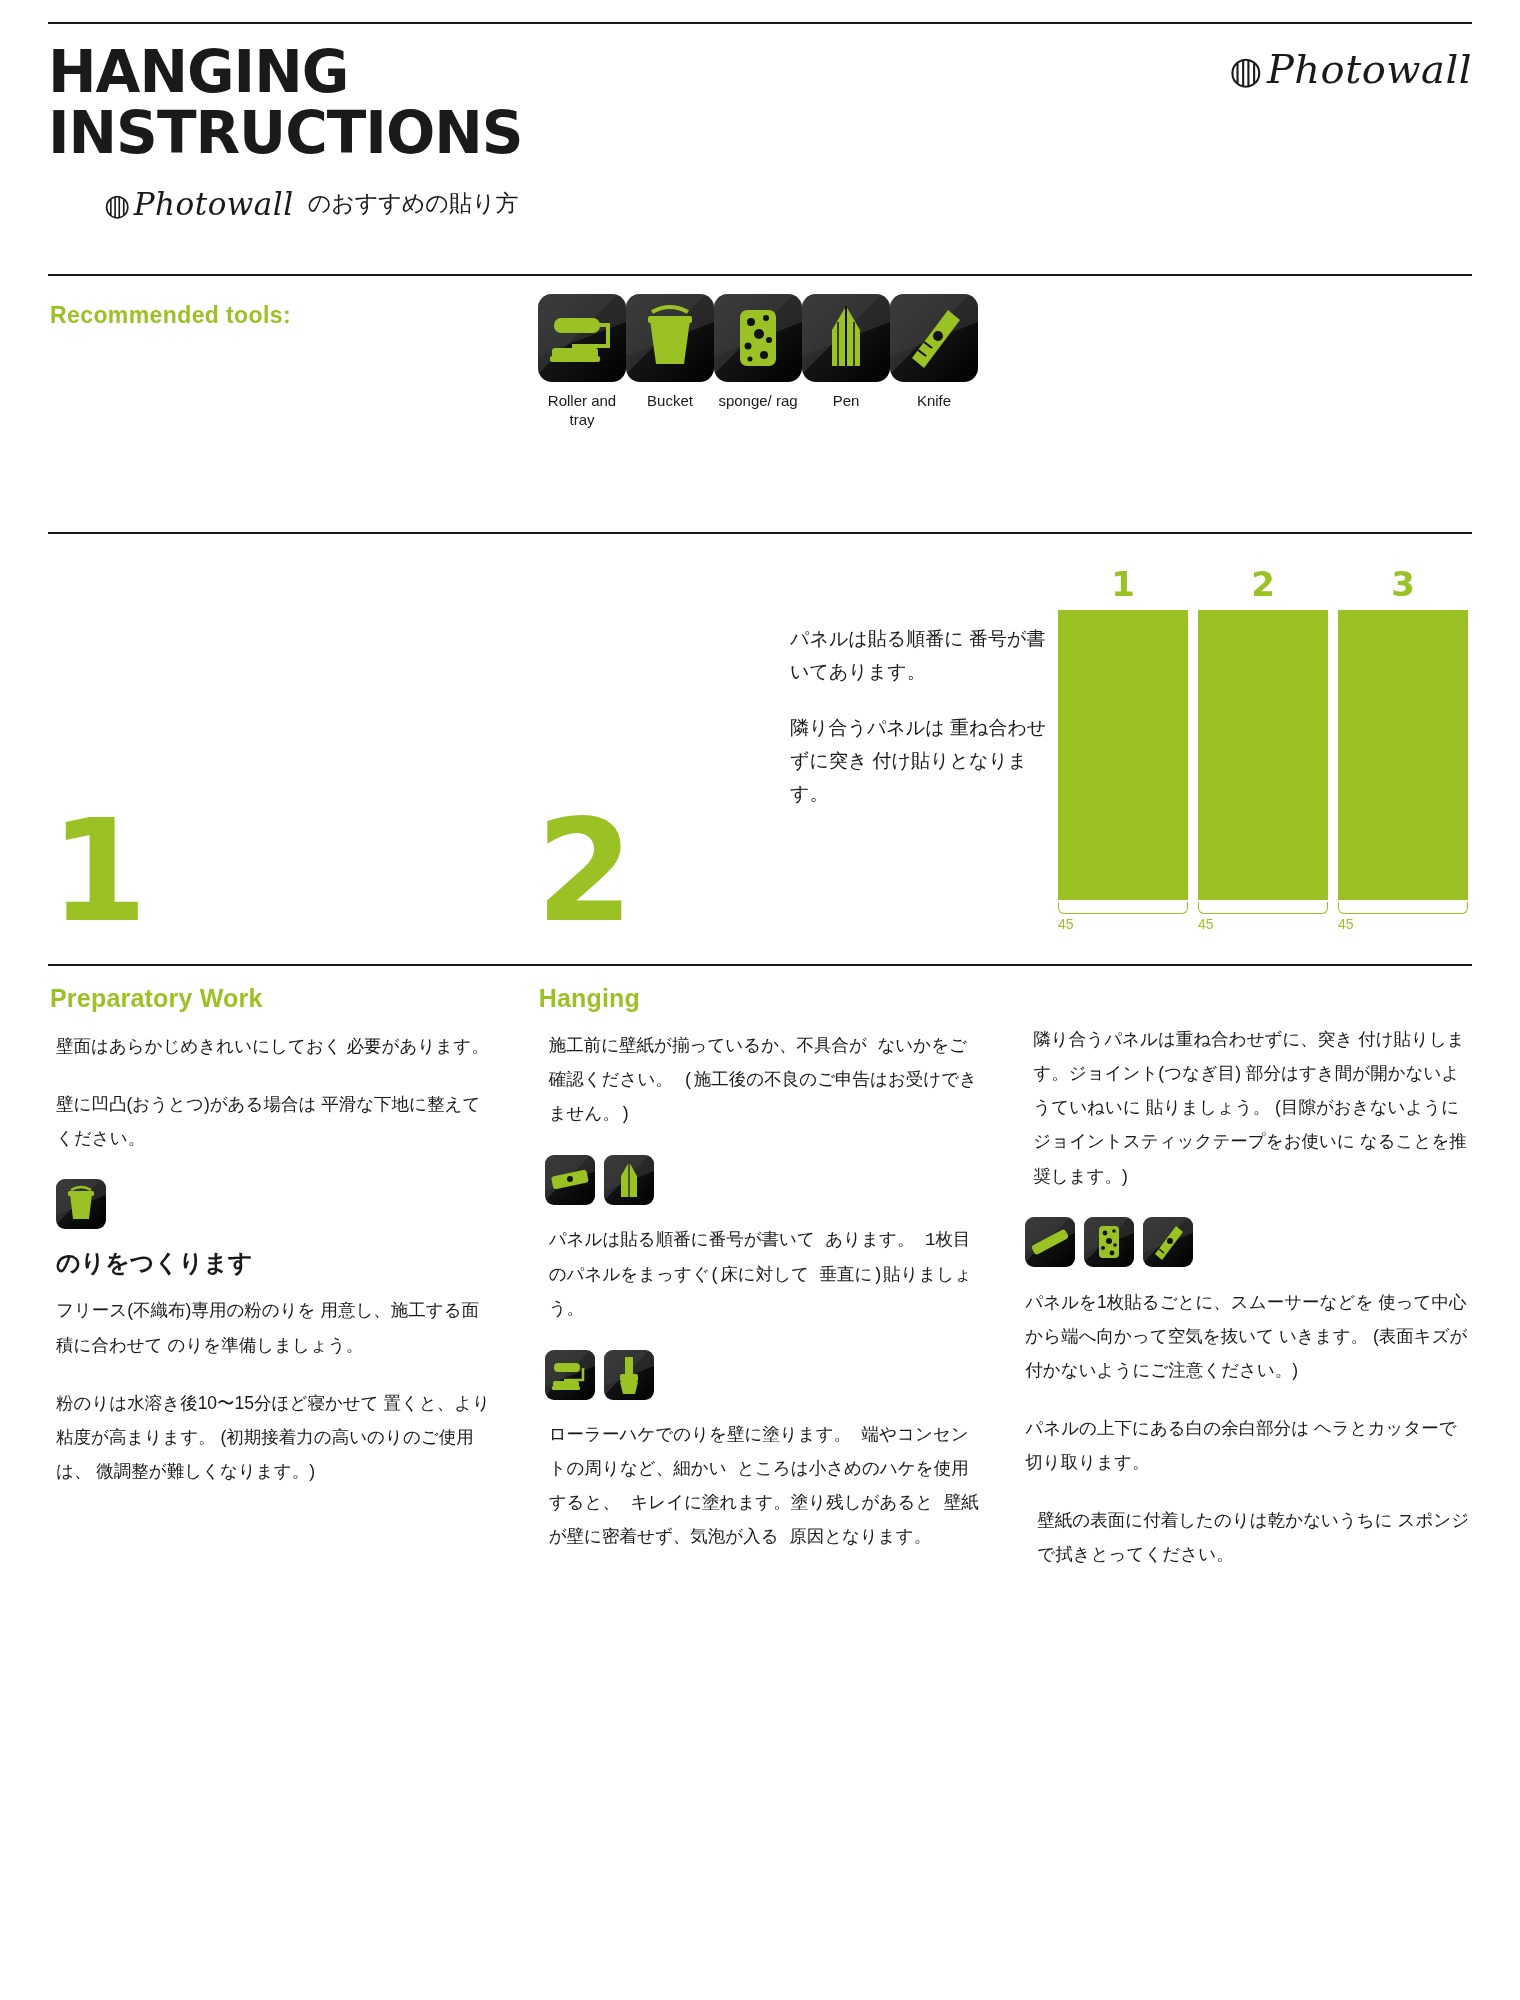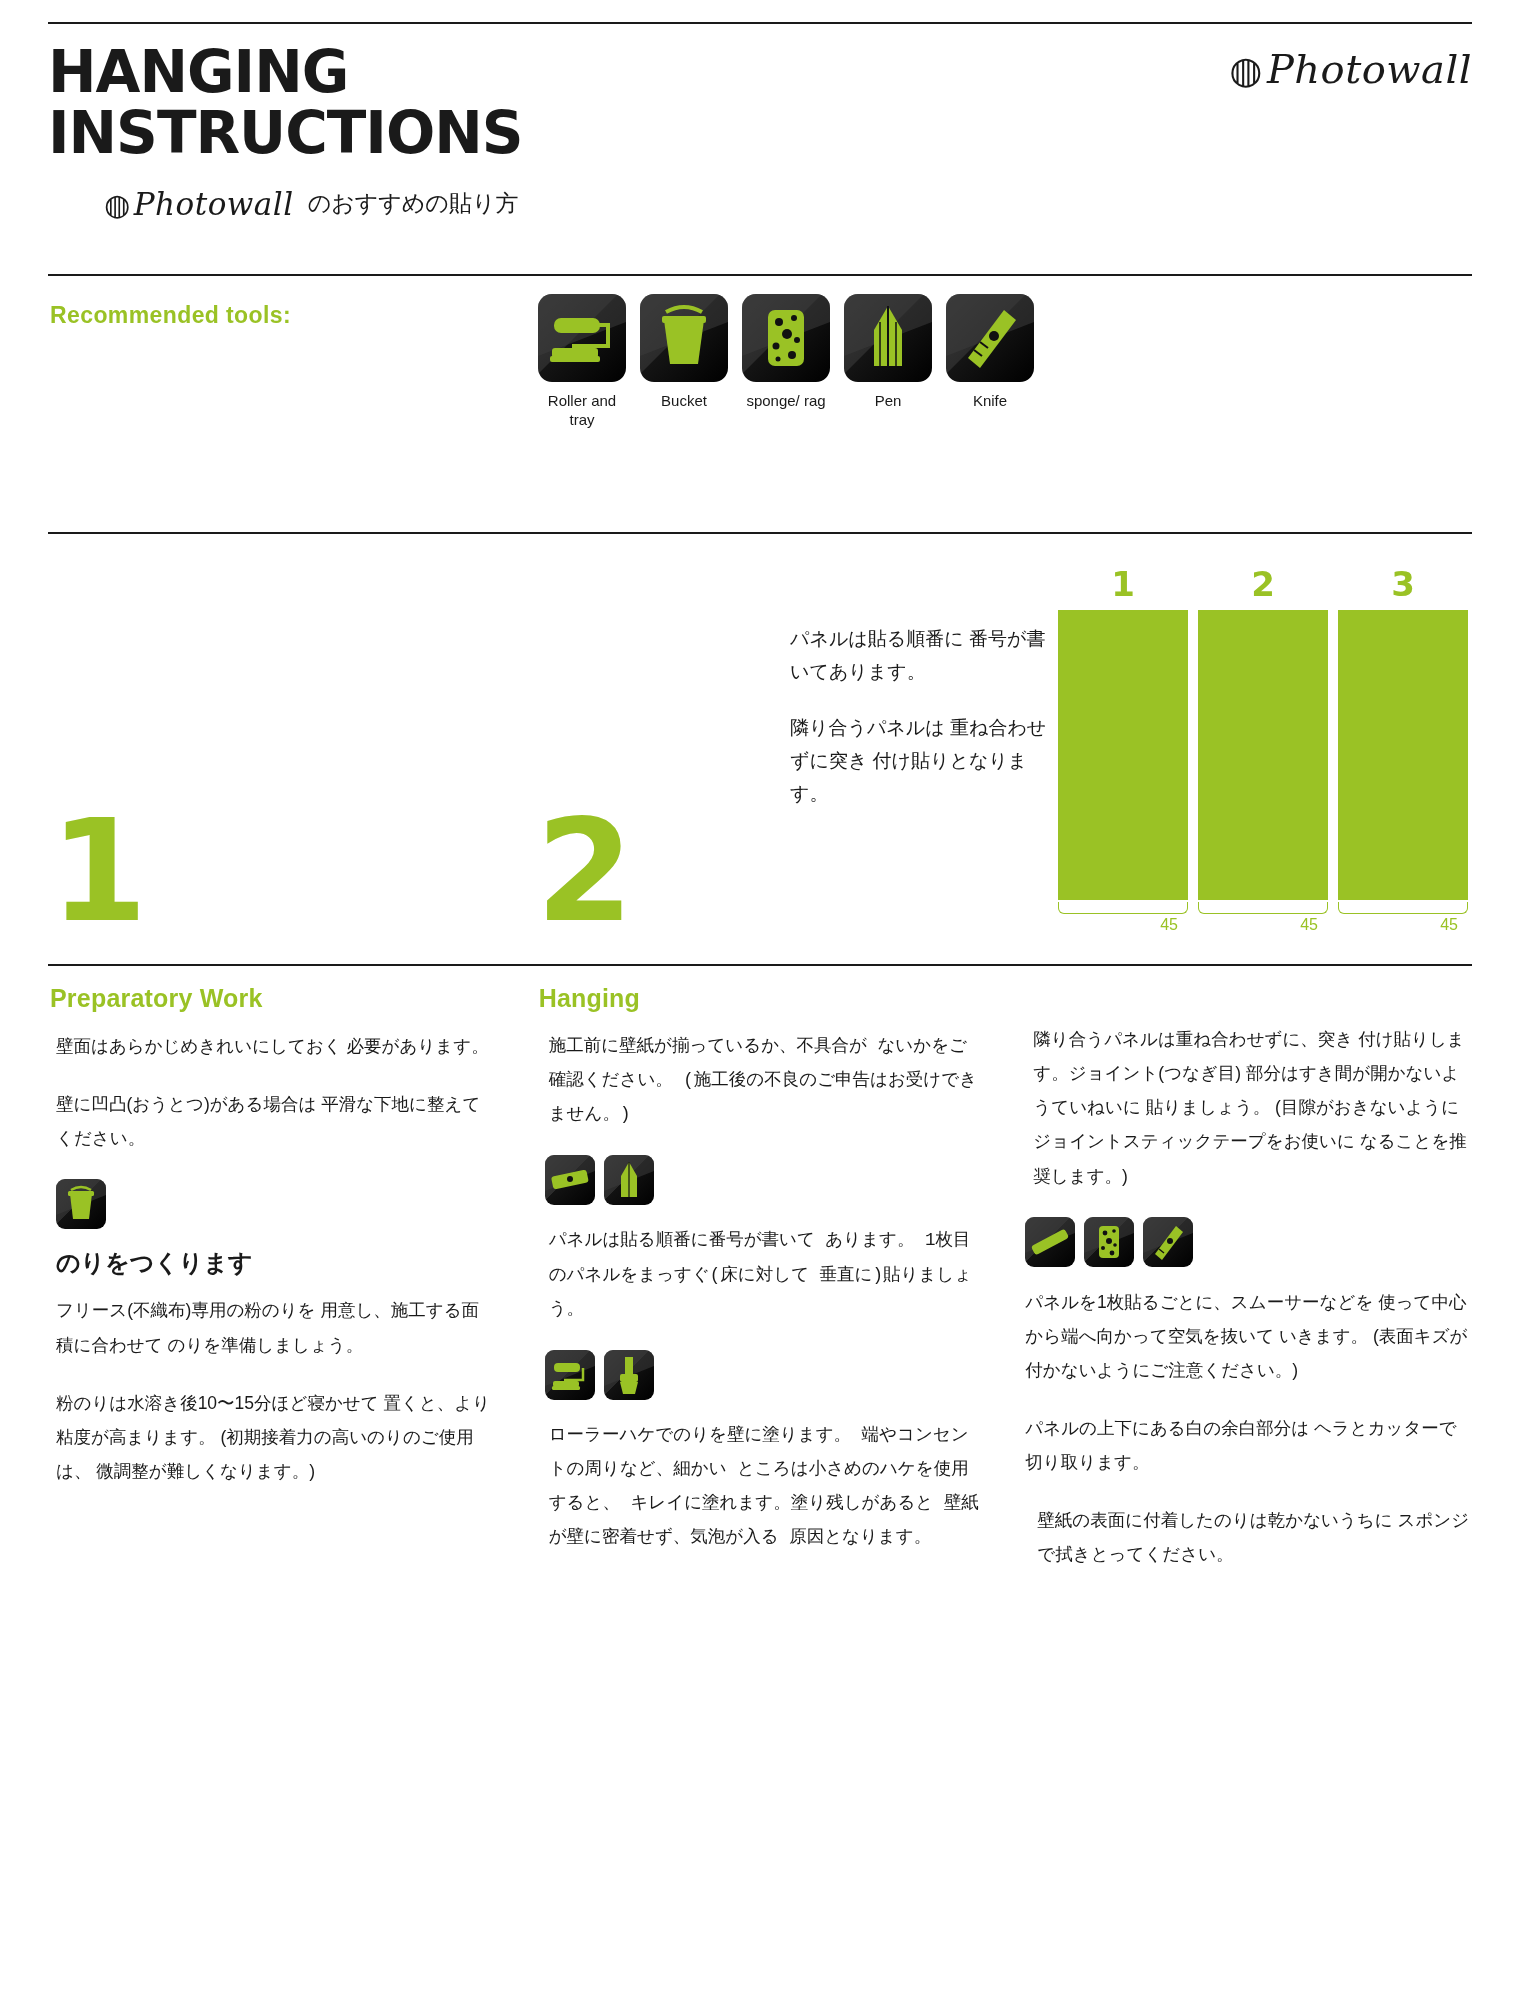--- a/index.html
+++ b/index.html
@@ -104,21 +104,20 @@
     color: #9ac225;
     font-weight: bold;
     font-size: 23px;
     letter-spacing: 0.4px;
   }
   .tools-row {
     position: absolute;
     left: 490px;
     top: 18px;
     display: flex;
-    gap: 14px;
     justify-content: space-between;
   }
   .tool {
     width: 88px;
     text-align: center;
   }
   .tool-icon {
     width: 88px;
     height: 88px;
     border-radius: 14px;
@@ -209,23 +208,23 @@
     position: absolute;
     left: 0; right: 0; top: 0;
     height: 12px;
     border: 1px solid #9ac225;
     border-top: none;
     border-bottom-left-radius: 6px;
     border-bottom-right-radius: 6px;
   }
   .dim .val {
     position: absolute;
-    top: 14px; left: 0; right: 10px;
-    text-align: right;
-    font-size: 16px;
+    top: 14px; left: 0; right: 4px;
+    text-align: left;
+    font-size: 14px;
     color: #9ac225;
   }
 
   
   .body-rule {
     border-top: 2px solid #1a1a1a;
     width: 1424px;
     margin: 0 auto 0 auto;
   }
   .cols {

